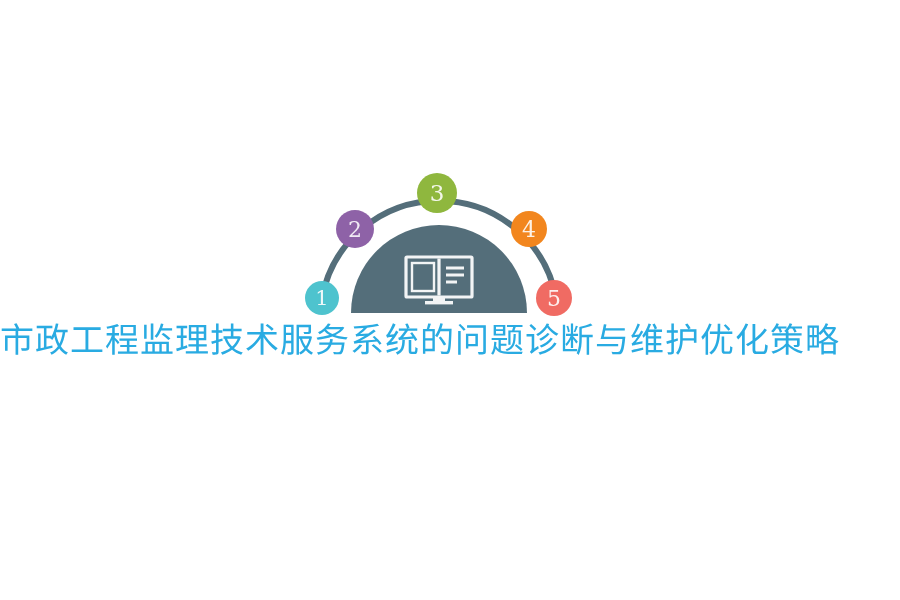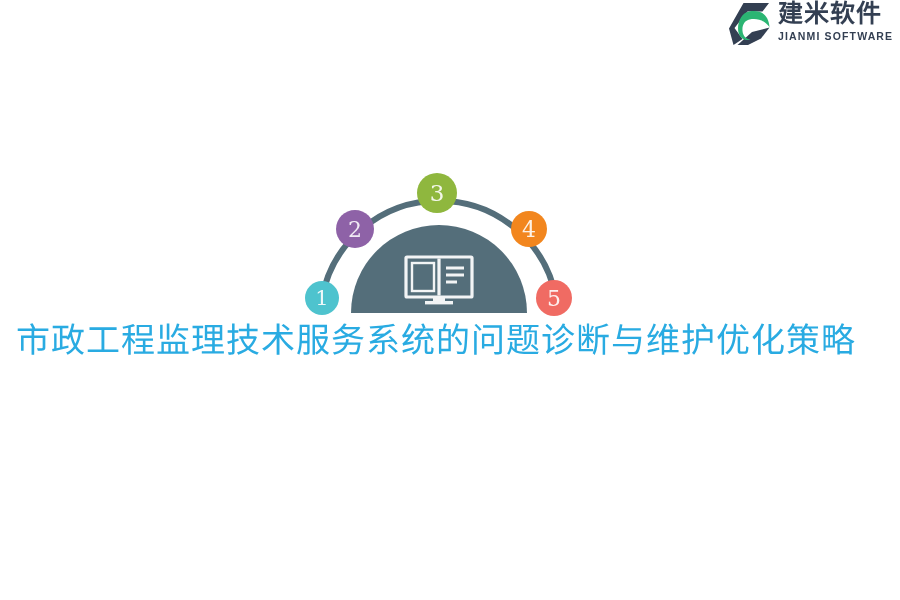--- a/index.html
+++ b/index.html
@@ -75,57 +75,39 @@
     width: 300px;
     height: 160px;
   }
   .illustration svg {
     display: block;
   }
 
   
   .headline {
     position: absolute;
-    left: 16px;
+    left: 0;
     top: 318px;
     width: 800px;
     text-align: right;
     font-size: 34px;
     line-height: 44px;
     color: #29abe2;
     letter-spacing: 1px;
     white-space: nowrap;
     font-family: "DejaVu Sans", "Liberation Sans", sans-serif;
     font-weight: normal;
     margin: 0;
   }
 </style>
 </head>
 <body>
 
 <div class="page">
 
-  <div class="brand">
-
-    <div class="brand-mark">
-      <svg width="46" height="46" viewBox="0 0 46 46" xmlns="http://www.w3.org/2000/svg" aria-hidden="true">
-
-        <path d="M15.5 2 L41 2 L34.5 10.5 L19.5 10.5 L6.5 27 L14.5 38 L5.5 44 L1 27.5 Z" fill="#333f52"></path>
-        <path d="M41.5 26.5 L33 37.5 L20 44 L9.5 44 L24 31 Z" fill="#333f52"></path>
-
-        <path d="M21 10.5 C33 8.5, 40.5 13.5, 41.5 26 C36 19, 29 17, 21.5 18.5 C17 19.5, 14 23.5, 14.5 30 C15 35.5, 18.5 38, 22.5 38.5 C17.5 40.5, 12 37.5, 10.5 31.5 C8.5 23, 13 12, 21 10.5 Z" fill="#2bb573"></path>
-      </svg>
-    </div>
-
-    <div class="brand-text">
-      <div class="brand-name">建米软件</div>
-      <div class="brand-sub">JIANMI SOFTWARE</div>
-    </div>
-
-  </div>
 
   <div class="illustration">
     <svg width="300" height="160" viewBox="0 0 300 160" xmlns="http://www.w3.org/2000/svg">
 
       <defs>
         <clipPath id="baselineClip">
           <rect x="0" y="0" width="300" height="155"></rect>
         </clipPath>
       </defs>
 

